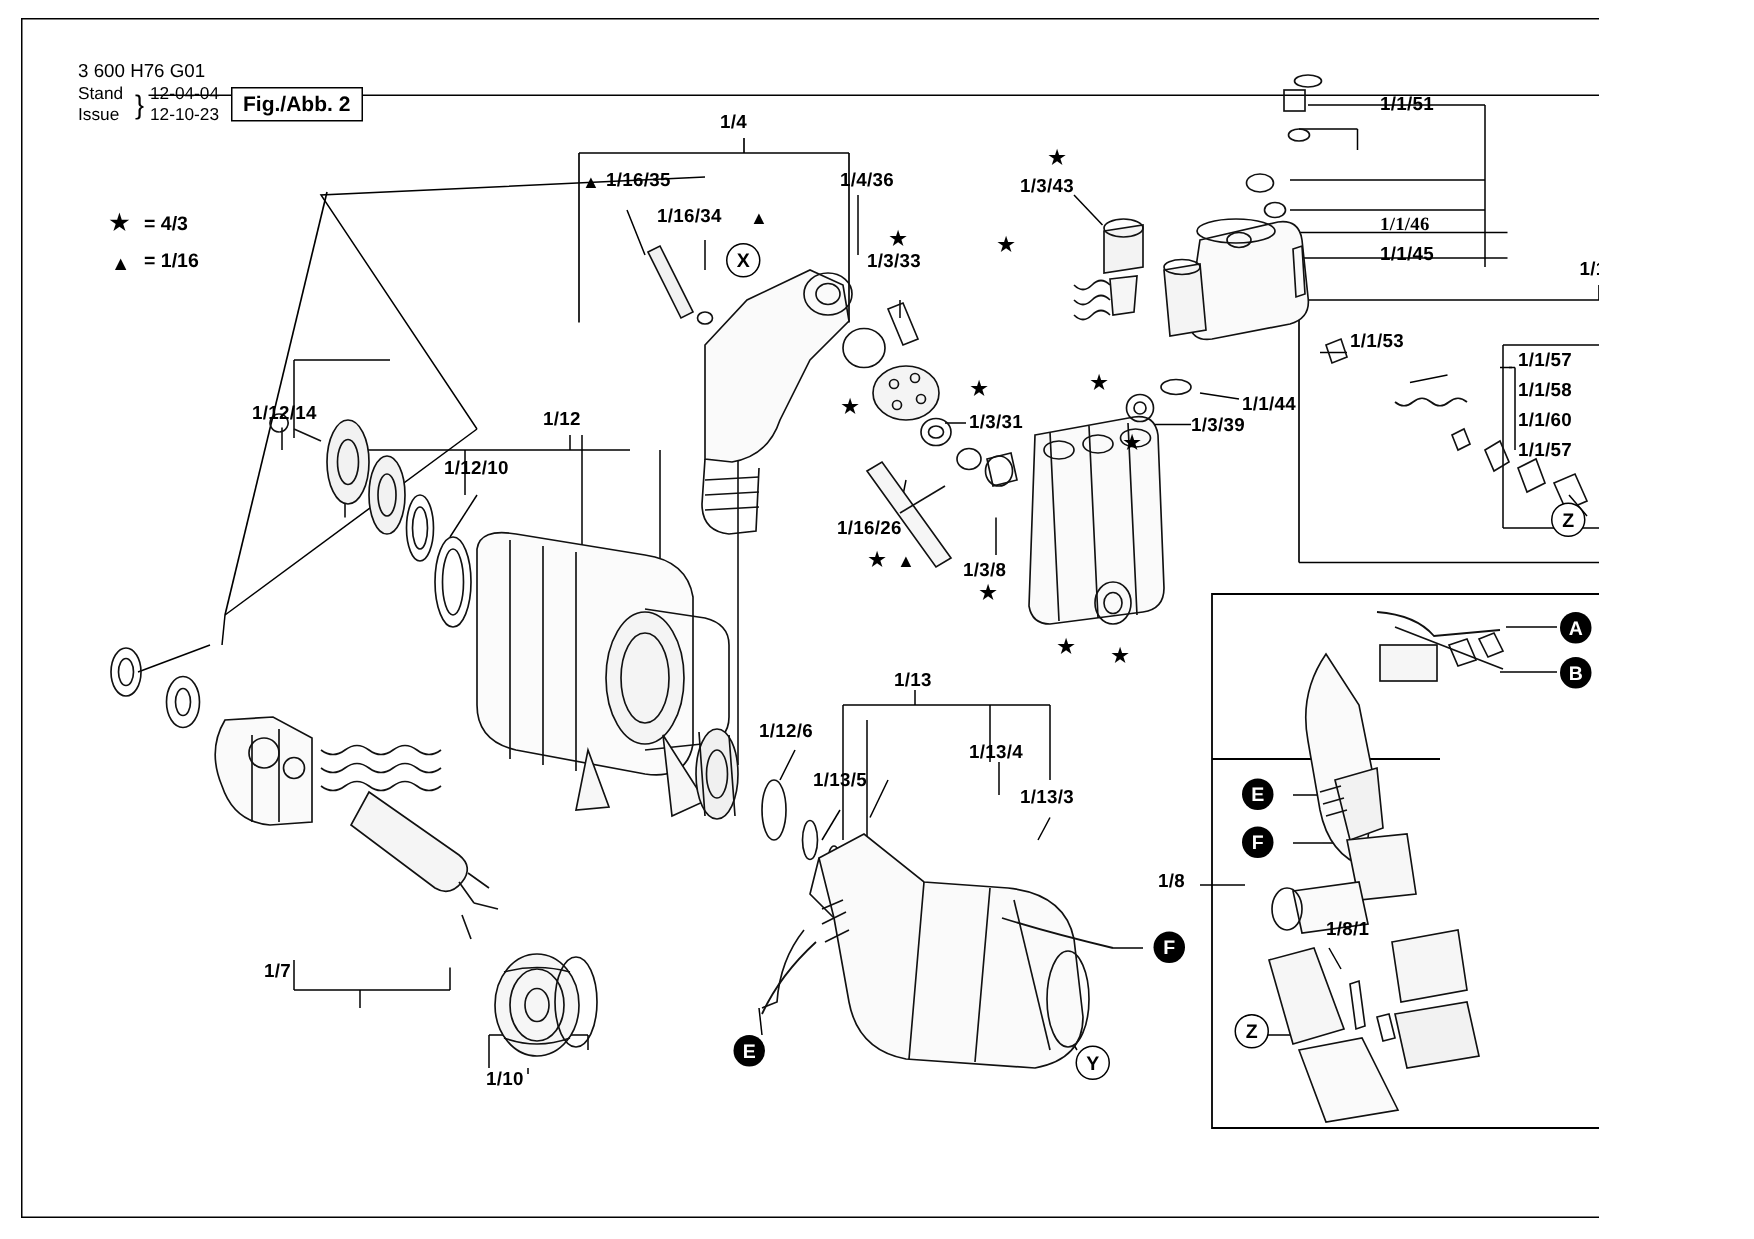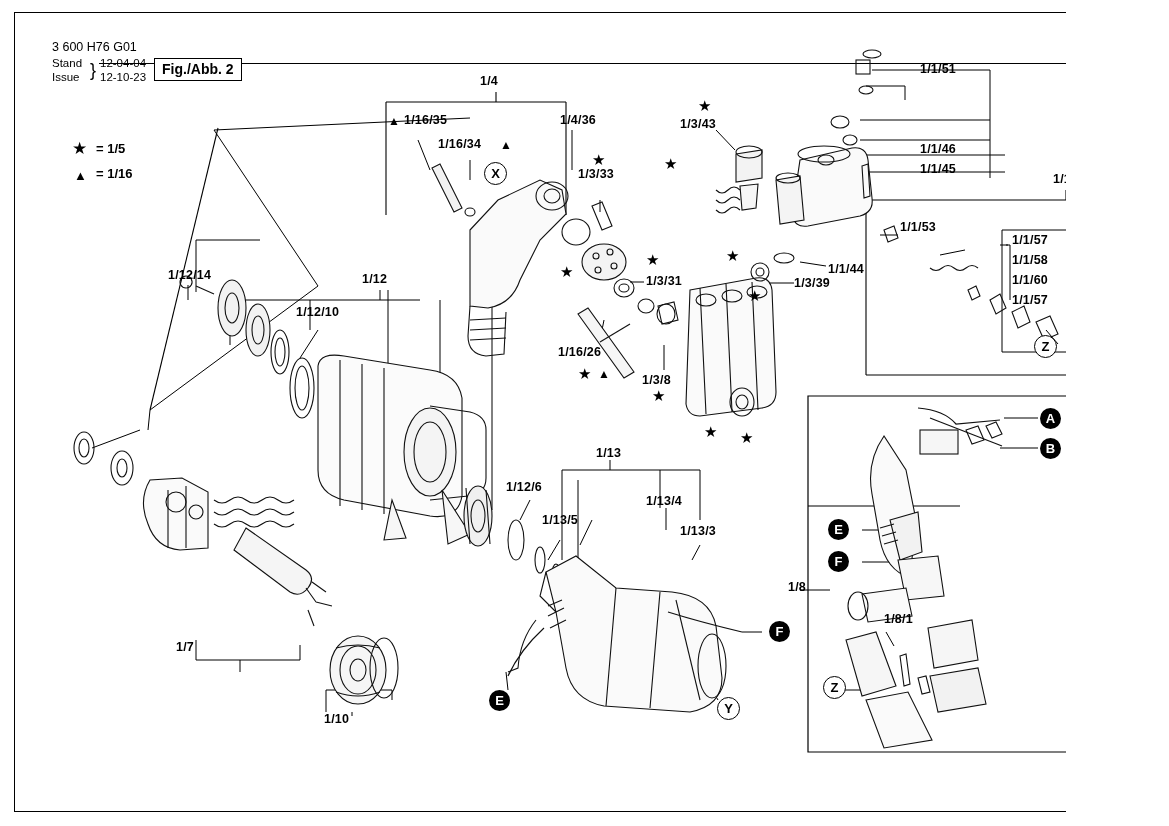--- a/index.html
+++ b/index.html
@@ -30,21 +30,21 @@
 
   <div class="hdr" style="left:52px;top:40px;font-weight:normal;">3 600 H76 G01</div>
   <div class="stand" style="left:52px;top:57px;">Stand</div>
   <div class="stand" style="left:52px;top:71px;">Issue</div>
   <div class="stand" style="left:90px;top:60px;font-size:18px;">}</div>
   <div class="stand strike" style="left:100px;top:57px;">12-04-04</div>
   <div class="stand" style="left:100px;top:71px;">12-10-23</div>
   <div class="figbox" style="left:154px;top:58px;">Fig./Abb. 2</div>
 
   <div class="star" style="left:72px;top:140px;font-size:17px;">★</div>
-  <div class="legend" style="left:96px;top:141px;">= 1/5</div>
+  <div class="legend" style="left:96px;top:141px;">= 4/3</div>
   <div class="tri" style="left:74px;top:169px;font-size:13px;">▲</div>
   <div class="legend" style="left:96px;top:166px;">= 1/16</div>
 
   <svg class="ov" viewBox="0 0 1169 826">
     <g stroke="#000" fill="none" stroke-width="1">
 
       <path d="M386,102 L386,215 M386,102 L566,102 M566,102 L566,215" stroke-width="1.1"></path>
       <path d="M496,92 L496,102" stroke-width="1.1"></path>
 
       <path d="M418,140 L430,170"></path>
@@ -298,21 +298,21 @@
   <div class="star" style="left:646px;top:252px;">★</div>
   <div class="star" style="left:726px;top:248px;">★</div>
   <div class="star" style="left:748px;top:288px;">★</div>
   <div class="star" style="left:652px;top:388px;">★</div>
   <div class="star" style="left:704px;top:424px;">★</div>
   <div class="star" style="left:740px;top:430px;">★</div>
   <div class="star" style="left:578px;top:366px;">★</div>
   <div class="tri" style="left:598px;top:368px;font-size:12px;">▲</div>
 
   <div class="lbl" style="left:920px;top:62px;">1/1/51</div>
-  <div class="lbl" style="left:920px;top:142px;">1/1/46</div>
+  <div class="lbl" style="left:920px;top:142px;font-family:Liberation Serif, serif;">1/1/46</div>
   <div class="lbl" style="left:920px;top:162px;">1/1/45</div>
   <div class="lbl" style="left:1053px;top:172px;">1/1</div>
   <div class="lbl" style="left:900px;top:220px;">1/1/53</div>
   <div class="lbl" style="left:1012px;top:233px;">1/1/57</div>
   <div class="lbl" style="left:1012px;top:253px;">1/1/58</div>
   <div class="lbl" style="left:1012px;top:273px;">1/1/60</div>
   <div class="lbl" style="left:1012px;top:293px;">1/1/57</div>
   <div class="lbl" style="left:828px;top:262px;">1/1/44</div>
   <div class="lbl" style="left:646px;top:274px;">1/3/31</div>
   <div class="lbl" style="left:794px;top:276px;text-align:right;">1/3/39</div>
@@ -322,21 +322,21 @@
   <div class="lbl" style="left:296px;top:305px;">1/12/10</div>
   <div class="lbl" style="left:558px;top:345px;">1/16/26</div>
   <div class="lbl" style="left:642px;top:373px;">1/3/8</div>
   <div class="lbl" style="left:506px;top:480px;">1/12/6</div>
   <div class="lbl" style="left:596px;top:446px;">1/13</div>
   <div class="lbl" style="left:646px;top:494px;">1/13/4</div>
   <div class="lbl" style="left:680px;top:524px;">1/13/3</div>
   <div class="lbl" style="left:542px;top:513px;">1/13/5</div>
   <div class="lbl" style="left:176px;top:640px;">1/7</div>
   <div class="lbl" style="left:324px;top:712px;">1/10</div>
-  <div class="lbl" style="left:772px;top:580px;margin-left:16px;">1/8</div>
+  <div class="lbl" style="left:772px;top:580px;">1/8</div>
   <div class="lbl" style="left:884px;top:612px;">1/8/1</div>
 
   <div class="circo" style="left:484px;top:162px;">X</div>
   <div class="circo" style="left:717px;top:697px;">Y</div>
   <div class="circo" style="left:1034px;top:335px;">Z</div>
   <div class="circo" style="left:823px;top:676px;">Z</div>
   <div class="circ" style="left:1040px;top:408px;">A</div>
   <div class="circ" style="left:1040px;top:438px;">B</div>
   <div class="circ" style="left:828px;top:519px;">E</div>
   <div class="circ" style="left:828px;top:551px;">F</div>

